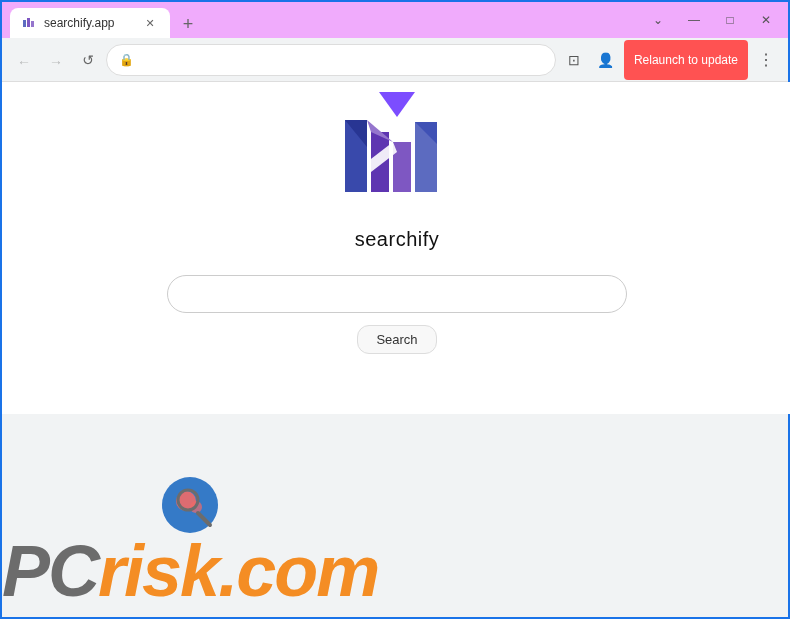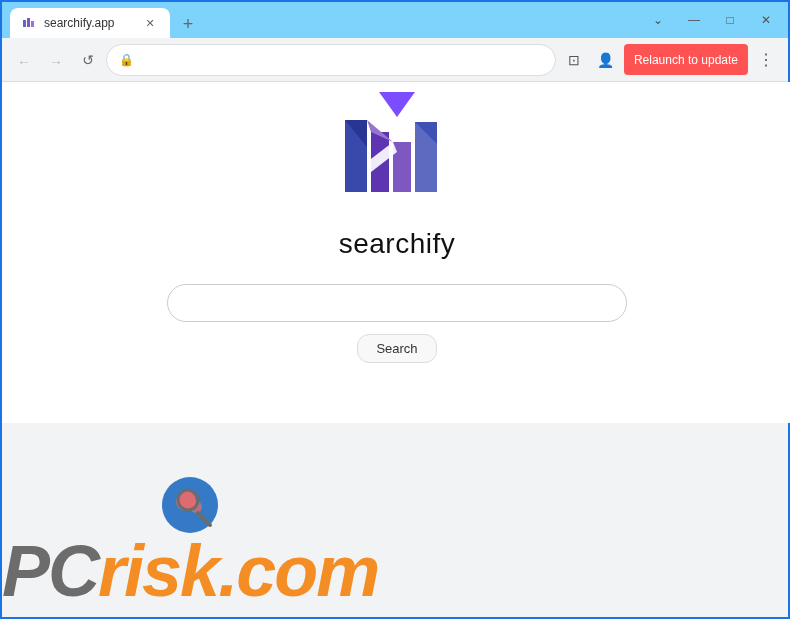--- a/index.html
+++ b/index.html
@@ -18,21 +18,21 @@
       border: 2px solid #1a73e8;
       display: flex;
       flex-direction: column;
       background: #f1f3f4;
     }
 
     
     .title-bar {
       display: flex;
       align-items: center;
-      background: #7dd3fc;
+      background: #f0abfc;
       height: 36px;
       padding: 0 8px;
       gap: 4px;
     }
 
     .tab-area {
       display: flex;
       align-items: flex-end;
       flex: 1;
       height: 100%;
@@ -184,21 +184,21 @@
       background: #ff5252;
       color: #fff;
       border: none;
       border-radius: 4px;
       padding: 4px 10px;
       font-size: 12px;
       cursor: pointer;
       display: flex;
       align-items: center;
       gap: 4px;
-      height: 31px;
+      height: 40px;
     }
 
     .menu-btn {
       width: 28px;
       height: 28px;
       border-radius: 50%;
       display: flex;
       align-items: center;
       justify-content: center;
       cursor: pointer;
@@ -223,21 +223,21 @@
       gap: 16px;
       margin-bottom: 24px;
     }
 
     .logo-svg {
       width: 120px;
       height: 130px;
     }
 
     .site-name {
-      font-size: 28px;
+      font-size: 20px;
       font-weight: 400;
       color: #111;
       letter-spacing: 0.5px;
     }
 
     .search-box {
       width: 460px;
       height: 38px;
       border: 1px solid #ccc;
       border-radius: 24px;

